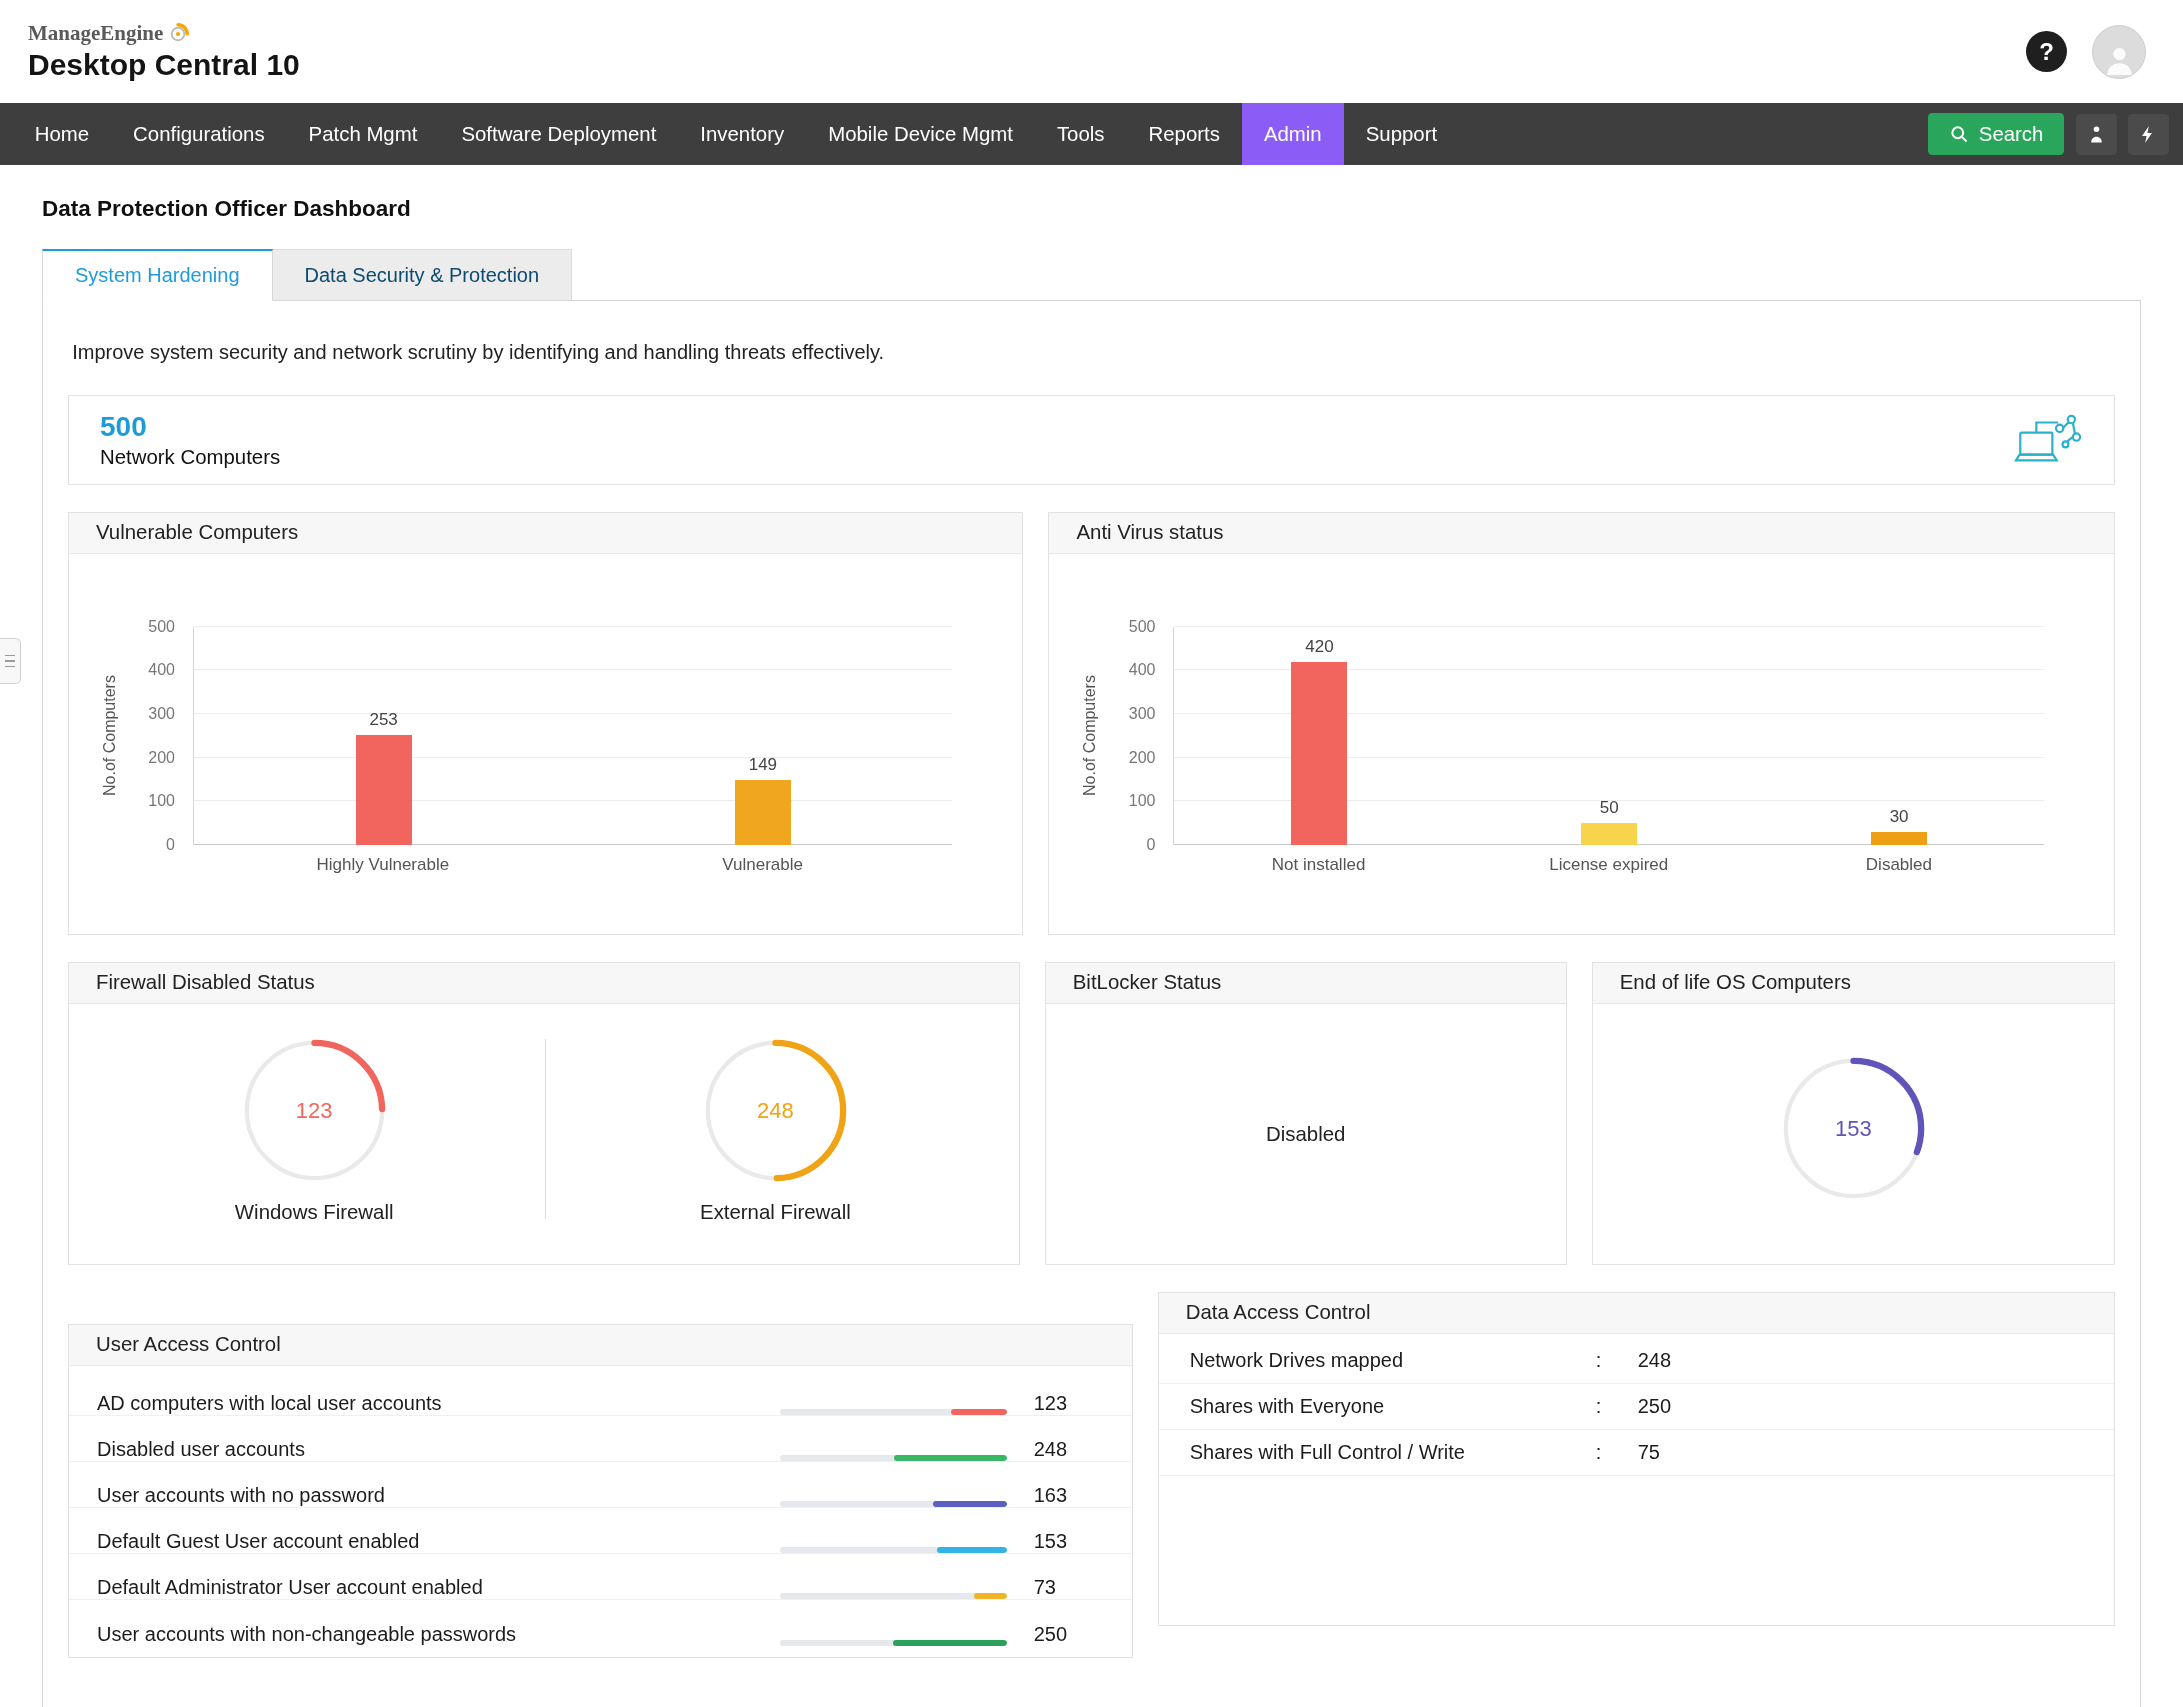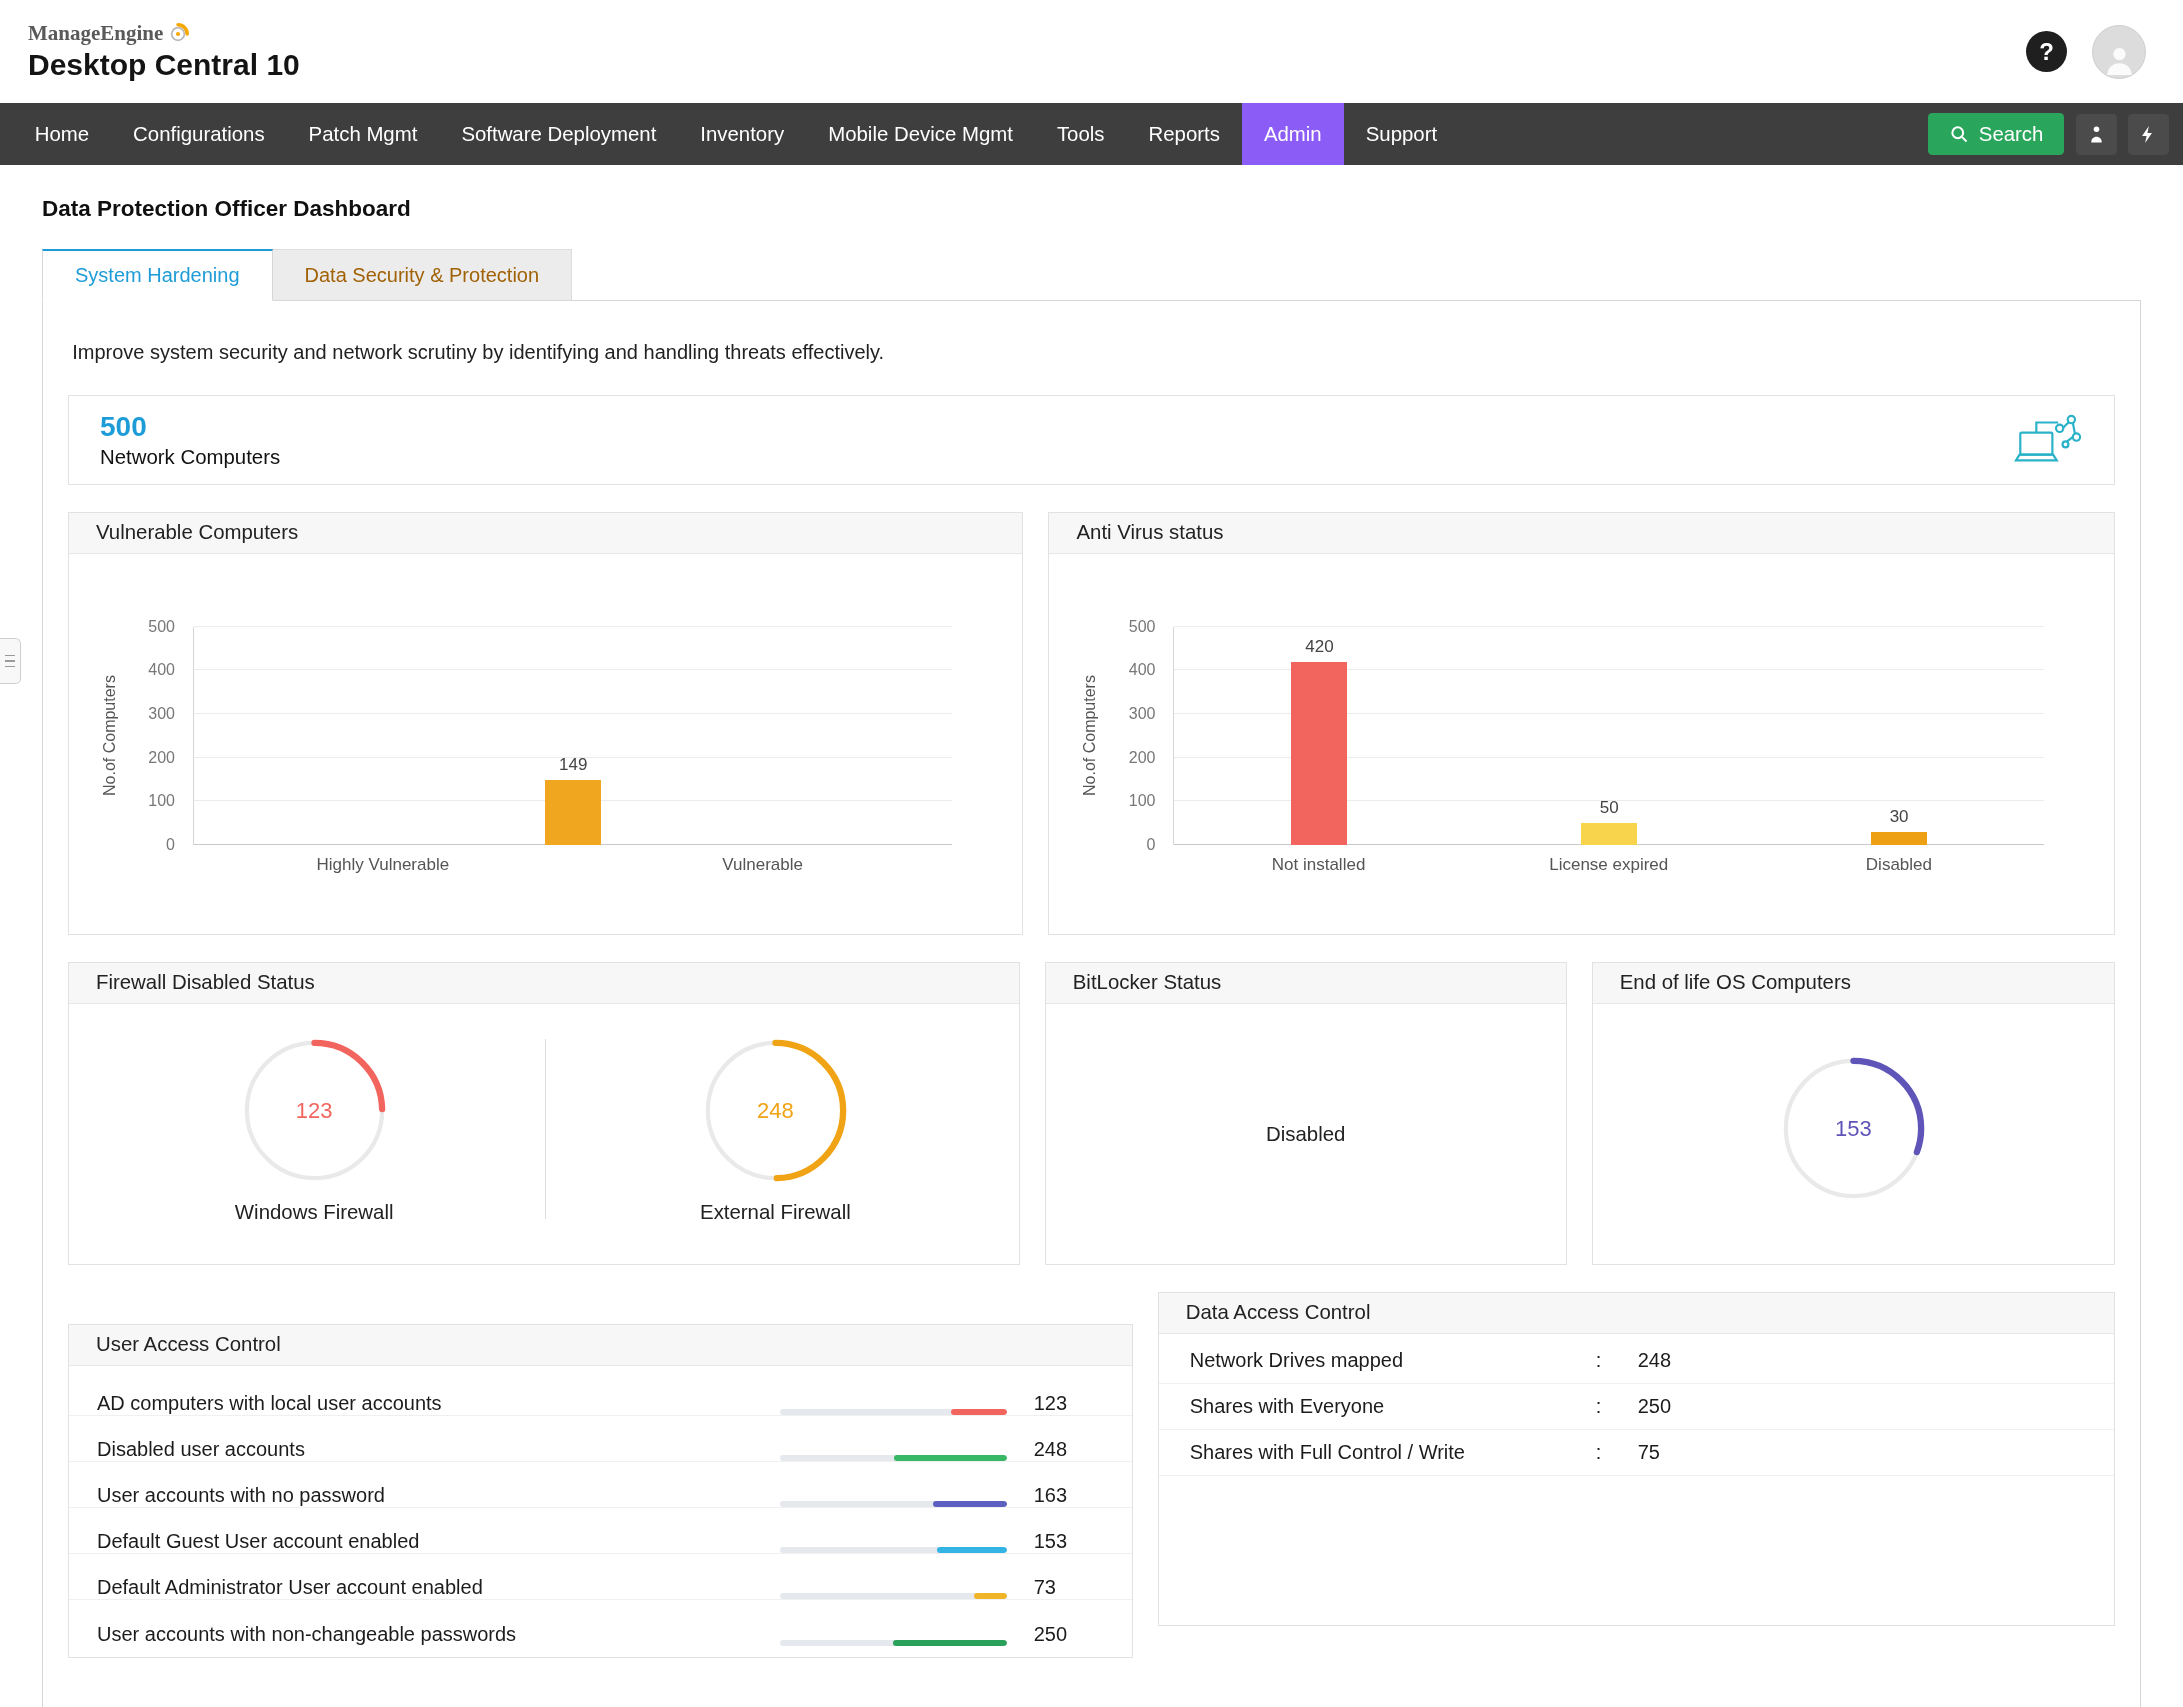--- a/index.html
+++ b/index.html
@@ -22,21 +22,21 @@
   .nav-right { margin-left:auto; display:flex; align-items:center; gap:11.3px; padding-right:14px; }
   .search-btn { display:flex; align-items:center; gap:10px; background:#2aa65c; color:#fff; border:none; height:42px; padding:0 21px; border-radius:4.2px; font-size:20.4px; font-family:inherit; cursor:pointer; }
   .nav-tile { width:41px; height:41px; border-radius:4.2px; background:#4b4b4b; border:none; display:flex; align-items:center; justify-content:center; cursor:pointer; }
 
   
   main { padding:0 42px; }
   h1 { font-size:22.5px; margin:31px 0 0; color:#101010; font-weight:700; }
   .tabs { display:flex; margin-top:27px; position:relative; z-index:2; }
   .tab { height:52px; display:flex; align-items:center; padding:0 32px; font-size:20px; cursor:pointer; }
   .tab.active { color:#1e9cd8; background:#fff; border:0.7px solid #d7d7d7; border-top:2.1px solid #1e9cd8; border-bottom:0.7px solid #fff; z-index:3; }
-  .tab.inactive { color:#a16207; background:#ececec; border:0.7px solid #dcdcdc; border-left:none; border-bottom:0.7px solid #d7d7d7; }
+  .tab.inactive { color:#0c4a6e; background:#ececec; border:0.7px solid #dcdcdc; border-left:none; border-bottom:0.7px solid #d7d7d7; }
   .panel { border:0.7px solid #d7d7d7; background:#fff; margin-top:-0.7px; padding:28px 25px 49px; position:relative; z-index:1; }
   .intro { font-size:20px; color:#222; margin:11.3px 0 31px 4.2px; }
 
   .summary-card { border:0.7px solid #e2e2e2; height:90px; display:flex; align-items:center; justify-content:space-between; padding:0 31px; }
   .summary-value { font-size:28px; font-weight:700; color:#1e9cd8; }
   .summary-label { font-size:20.4px; color:#111; margin-top:2.8px; }
 
   .row { display:flex; gap:25px; margin-top:27px; }
   .card { border:0.7px solid #e2e2e2; background:#fff; min-width:0; display:flex; flex-direction:column; }
   #charts-row .card { height:423px; }
@@ -195,20 +195,24 @@
                     <div class="gridline" style="bottom: 87px;"></div>
                     <div class="tick" style="bottom: 87px;">200</div>
                     <div class="gridline" style="bottom: 131px;"></div>
                     <div class="tick" style="bottom: 131px;">300</div>
                     <div class="gridline" style="bottom: 175px;"></div>
                     <div class="tick" style="bottom: 175px;">400</div>
                     <div class="gridline" style="bottom: 218px;"></div>
                     <div class="tick" style="bottom: 218px;">500</div>
                     <div class="cols">
                       <div class="col">
+                        <div class="bar-val">253</div>
+                        <div class="bar" style="height: 110px; background: rgb(242, 101, 95);"></div>
+                      </div>
+                      <div class="col">
                         <div class="bar-val">149</div>
                         <div class="bar" style="height: 65px; background: rgb(240, 166, 30);"></div>
                       </div>
                     </div>
                   </div>
                   <div class="cats">
                     <div class="cat">Highly Vulnerable</div>
                     <div class="cat">Vulnerable</div>
                   </div>
                 </div>

